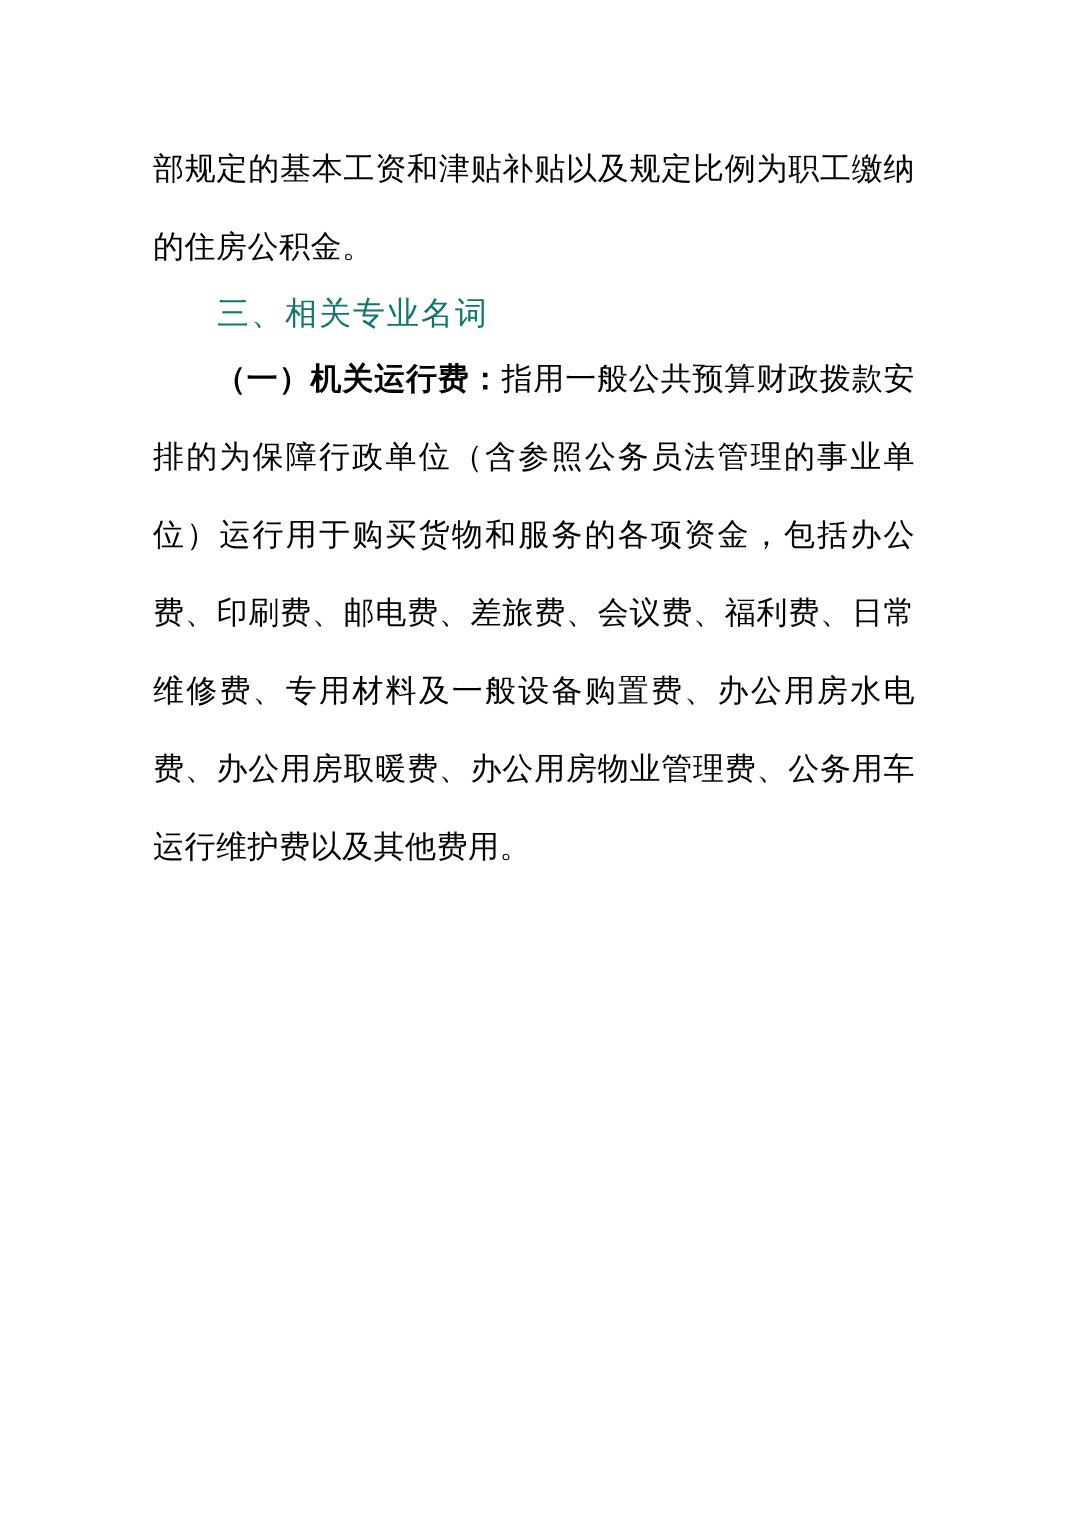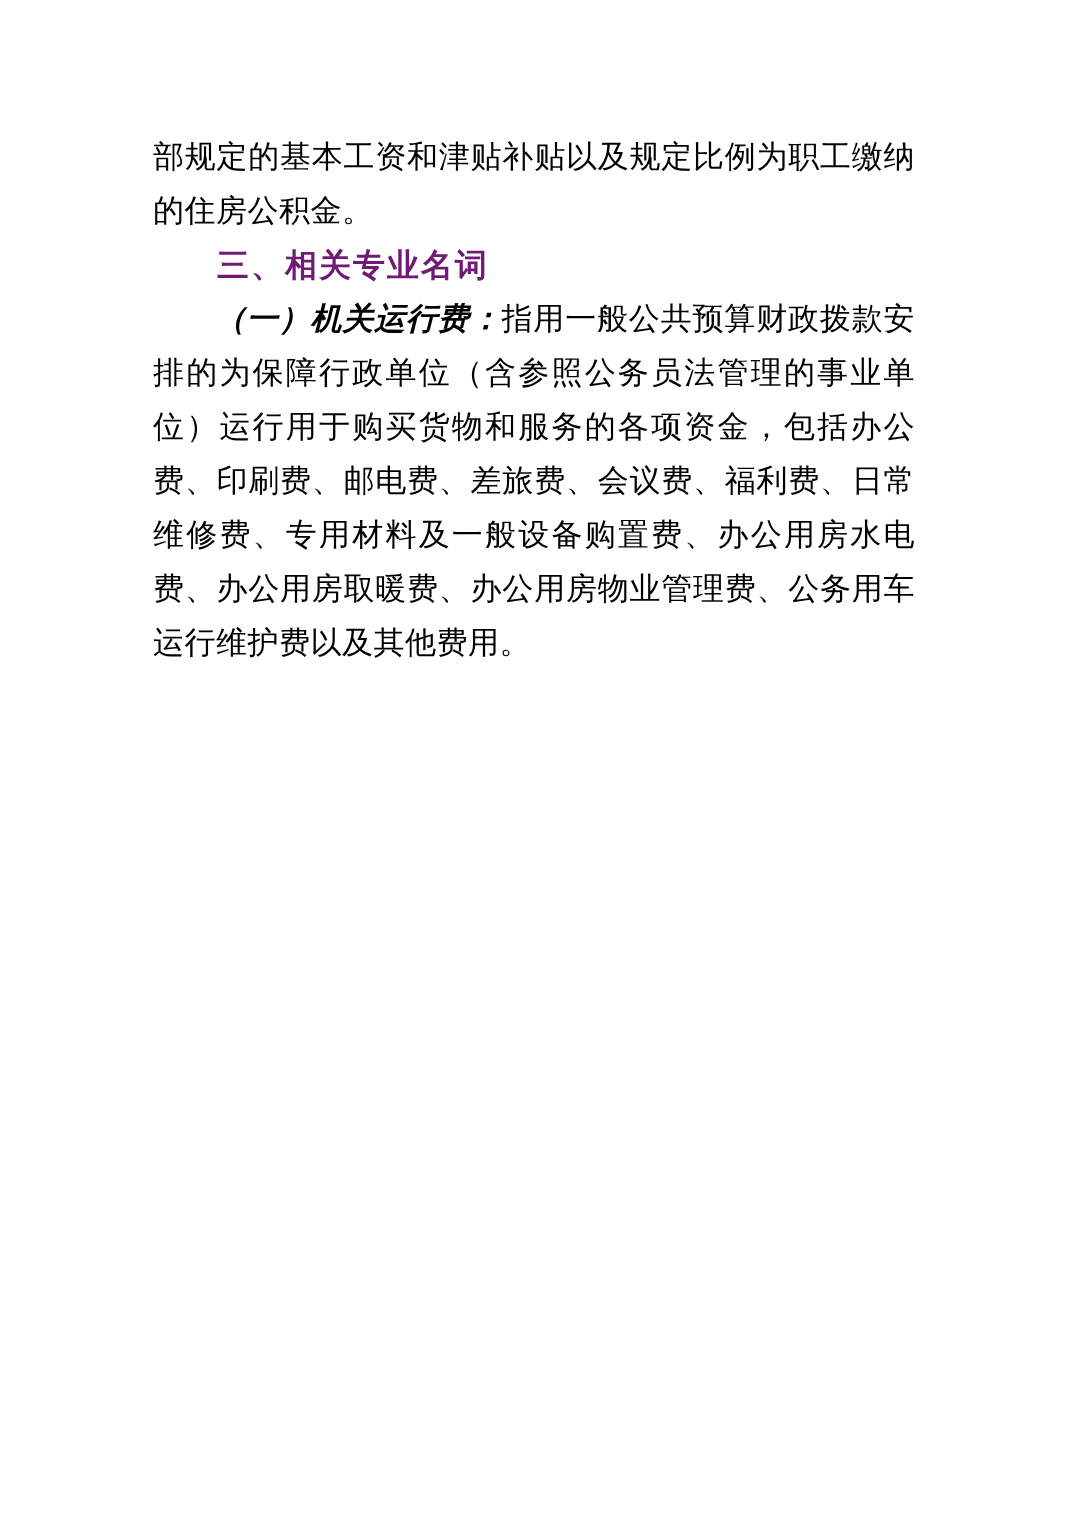--- a/index.html
+++ b/index.html
@@ -18,42 +18,41 @@
   }
   .content {
     position: absolute;
     left: 153px;
     top: 130px;
     width: 762px;
   }
   .para {
     margin: 0;
     font-size: 31px;
-    line-height: 54px;
+    line-height: 78px;
     text-align: justify;
     text-justify: inter-character;
     letter-spacing: 0.5px;
     color: #000000;
   }
   .para.indent {
     text-indent: 2em;
   }
   .doc-heading {
     margin: 0;
     font-size: 32px;
     line-height: 54px;
     text-indent: 2em;
     font-family: "Liberation Sans", sans-serif;
-    font-weight: 700;
+    font-weight: 400;
     letter-spacing: 2px;
-    color: #701a75;
+    color: #0f766e;
   }
   .term-label {
     font-weight: 700;
-    font-style: italic;
   }
 </style>
 </head>
 <body>
 
 <div class="page">
   <div class="content">
 
     <p class="para">部规定的基本工资和津贴补贴以及规定比例为职工缴纳的住房公积金。</p>
 

